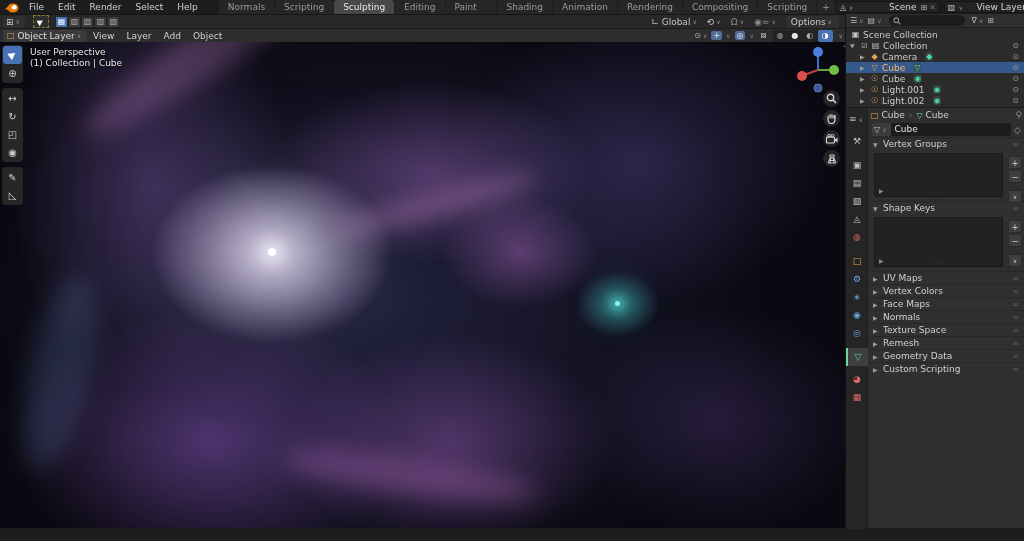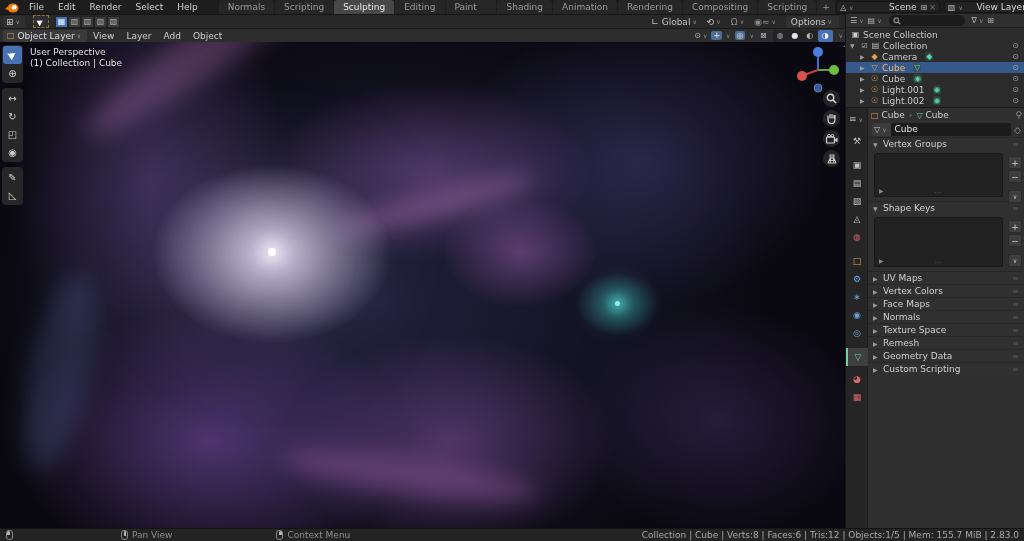--- a/index.html
+++ b/index.html
@@ -524,30 +524,14 @@
         </div>
         <div class="panel-hdr">
           <span class="tri">▶</span>
           <span>Custom Scripting</span>
           <span class="grip">≡</span>
         </div>
       </div>
     </div>
   </div>
 
-  <div id="statusbar" class="abs">
-    <span class="mouse left" style="margin-left:6px">
-        <i></i>
-      </span>
-    <span style="width:100px"></span>
-    <span class="mouse middle">
-        <i></i>
-      </span>
-    <span class="sb-label">Pan View</span>
-    <span style="width:90px"></span>
-    <span class="mouse right">
-        <i></i>
-      </span>
-    <span class="sb-label">Context Menu</span>
-    <span class="sb-right">Collection | Cube | Verts:8 | Faces:6 | Tris:12 | Objects:1/5 | Mem: 155.7 MiB | 2.83.0</span>
-  </div>
 
 </div>
 
 </body></html>

